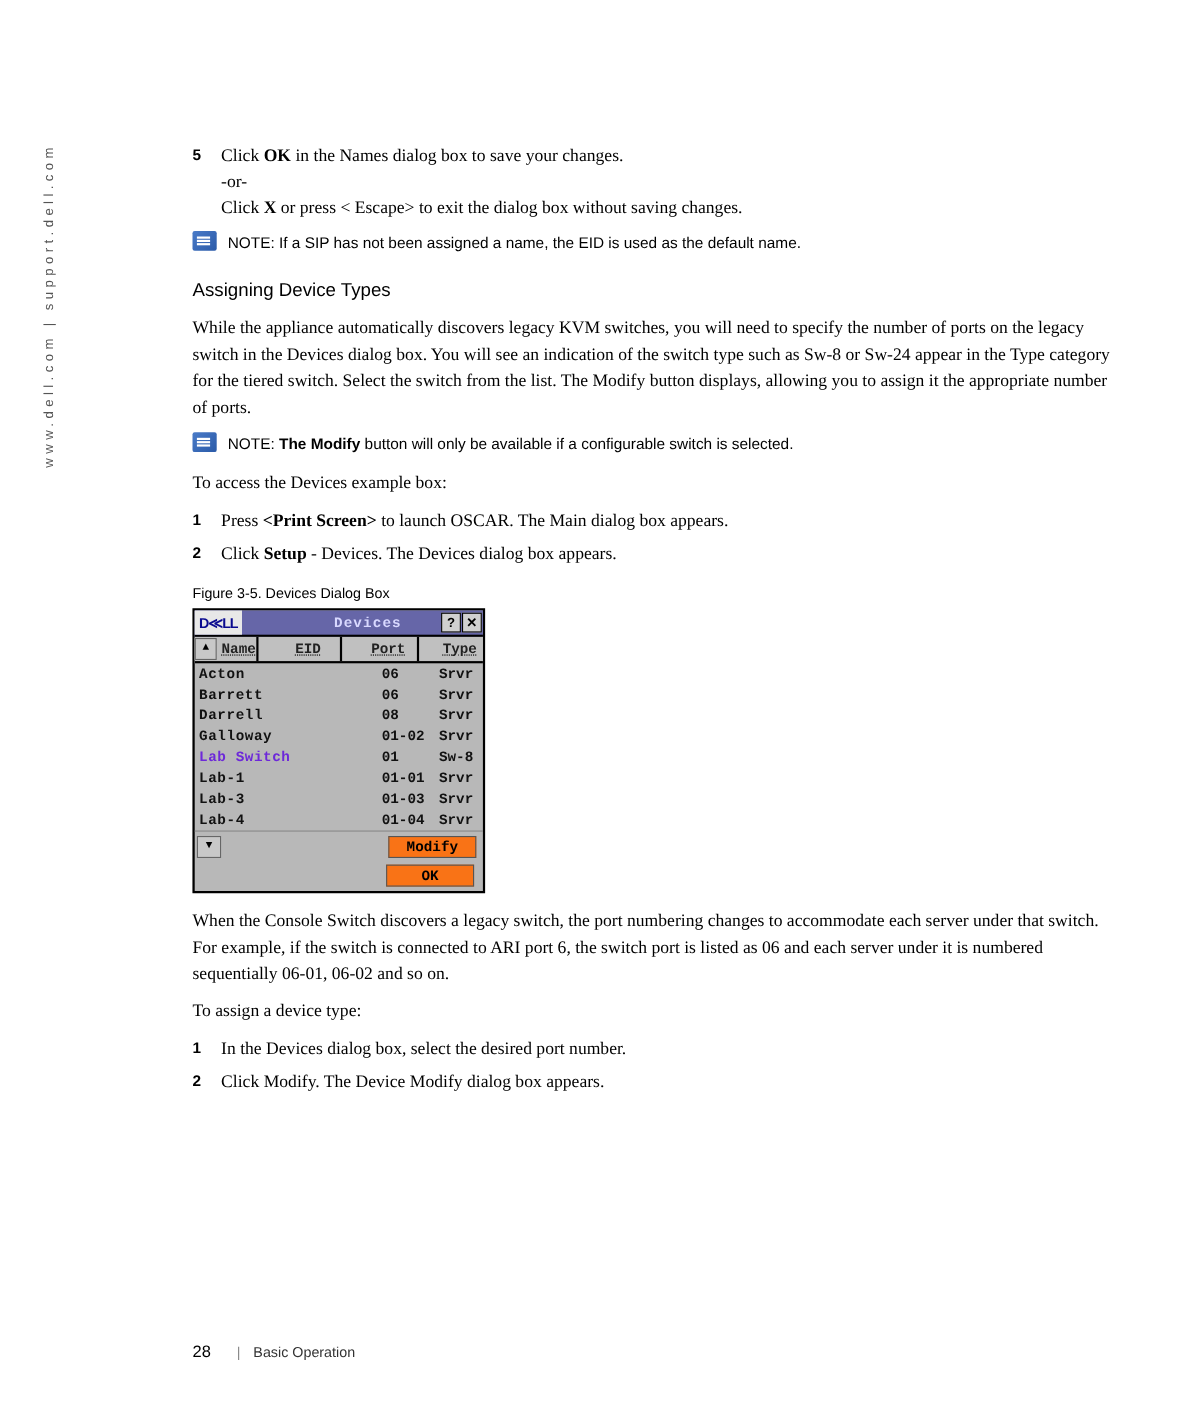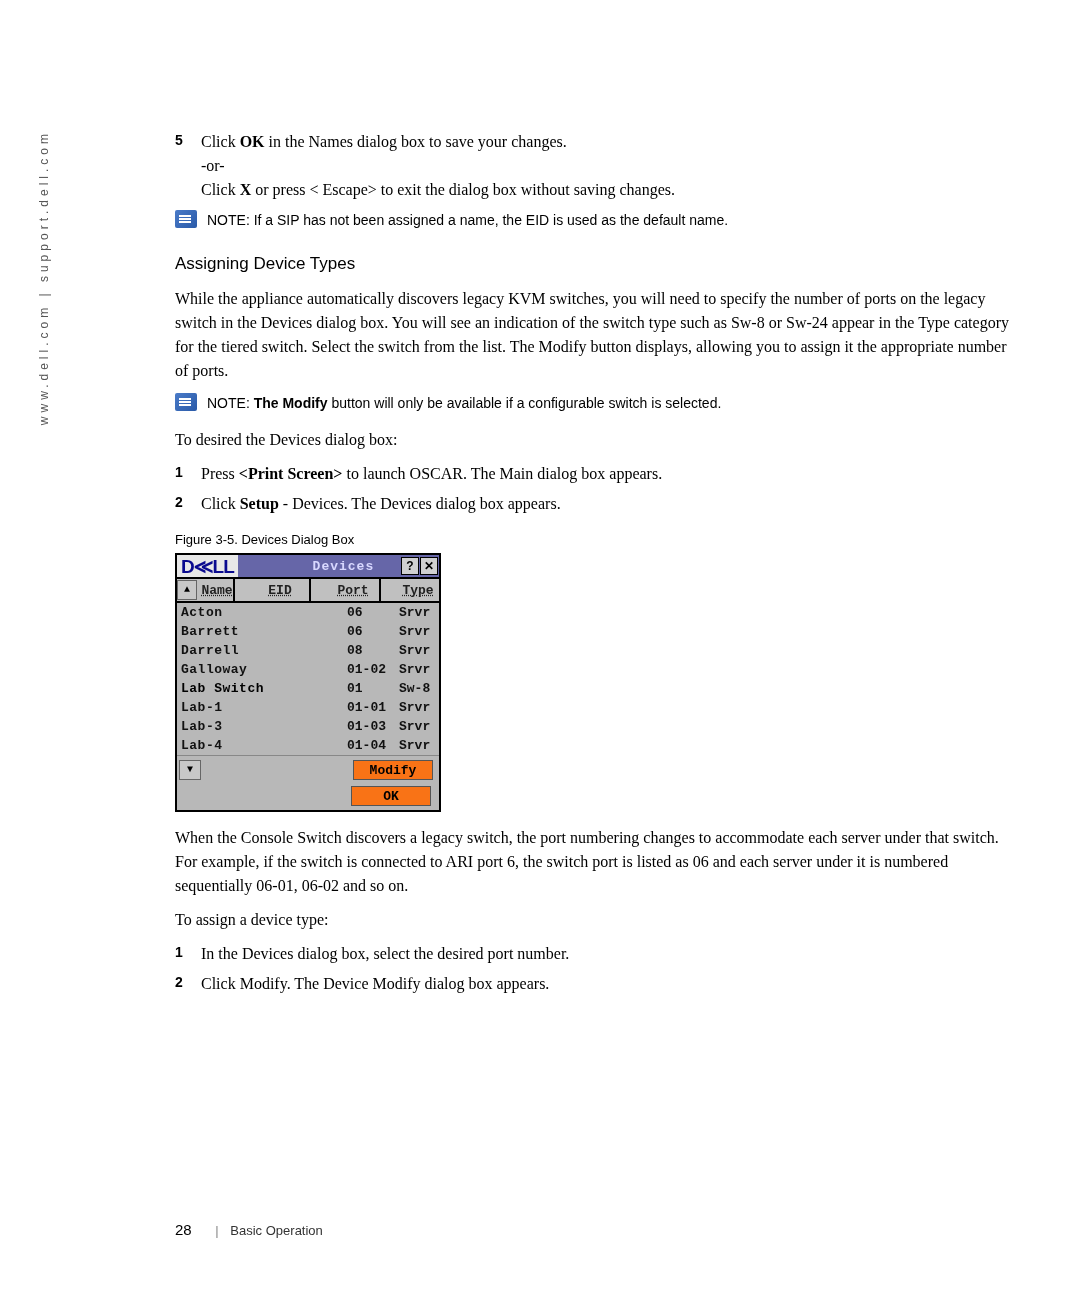--- a/index.html
+++ b/index.html
@@ -109,21 +109,21 @@
       display: flex;
       align-items: center;
       height: 22px;
       border-bottom: 2px solid #000;
     }
     .dialog-logo {
       background: #e8e8e8;
       color: #0a0a8f;
       font-family: Arial, Helvetica, sans-serif;
       font-weight: 900;
-      font-size: 19px;
+      font-size: 13px;
       letter-spacing: -1px;
       padding: 2px 4px;
       height: 100%;
       box-sizing: border-box;
       display: flex;
       align-items: center;
     }
     .dialog-title {
       flex: 1;
       text-align: center;
@@ -178,21 +178,21 @@
     .col-port { width: 52px; text-align:center; border-right: 2px solid #000; height:100%; display:flex; align-items:center; justify-content:center;}
     .col-type { width: 42px; text-align:center; height:100%; display:flex; align-items:center; justify-content:center;}
     .dialog-rows {
     }
     .row {
       display: flex;
       height: 19px;
       align-items: center;
       color: #111;
     }
-    .row.selected .cname { color: #000000; }
+    .row.selected .cname { color: #6d28d9; }
     .cname { width: 166px; padding-left: 4px; font-weight: bold; letter-spacing: 0.5px;}
     .cport { width: 52px; font-weight: bold;}
     .ctype { width: 40px; font-weight: bold;}
     .dialog-bottom-row {
       display: flex;
       border-top: 1px solid #888;
       padding: 2px;
       align-items: center;
       height: 24px;
     }
@@ -258,21 +258,21 @@
 
   <p class="para">While the appliance automatically discovers legacy KVM switches, you will need to specify the number of ports on the legacy switch in the Devices dialog box. You will see an indication of the switch type such as Sw-8 or Sw-24 appear in the Type category for the tiered switch. Select the switch from the list. The Modify button displays, allowing you to assign it the appropriate number of ports.</p>
 
   <div class="note-row">
     <div class="note-icon"></div>
     <div class="note-text">
       <span class="note-label">NOTE:</span><span class="note-bold"> The Modify</span><span> button will only be available if a configurable switch is selected.</span>
     </div>
   </div>
 
-  <p class="para">To desired the Devices dialog box:</p>
+  <p class="para">To access the Devices example box:</p>
 
   <ol class="step-list">
     <li>
       <span class="step-num">1</span>
       <span class="step-text"><span>Press </span><span class="bold">&lt;Print Screen&gt;</span><span> to launch OSCAR. The Main dialog box appears.</span></span>
     </li>
     <li>
       <span class="step-num">2</span>
       <span class="step-text"><span>Click </span><span class="bold">Setup</span><span> - Devices. The Devices dialog box appears.</span></span>
     </li>

